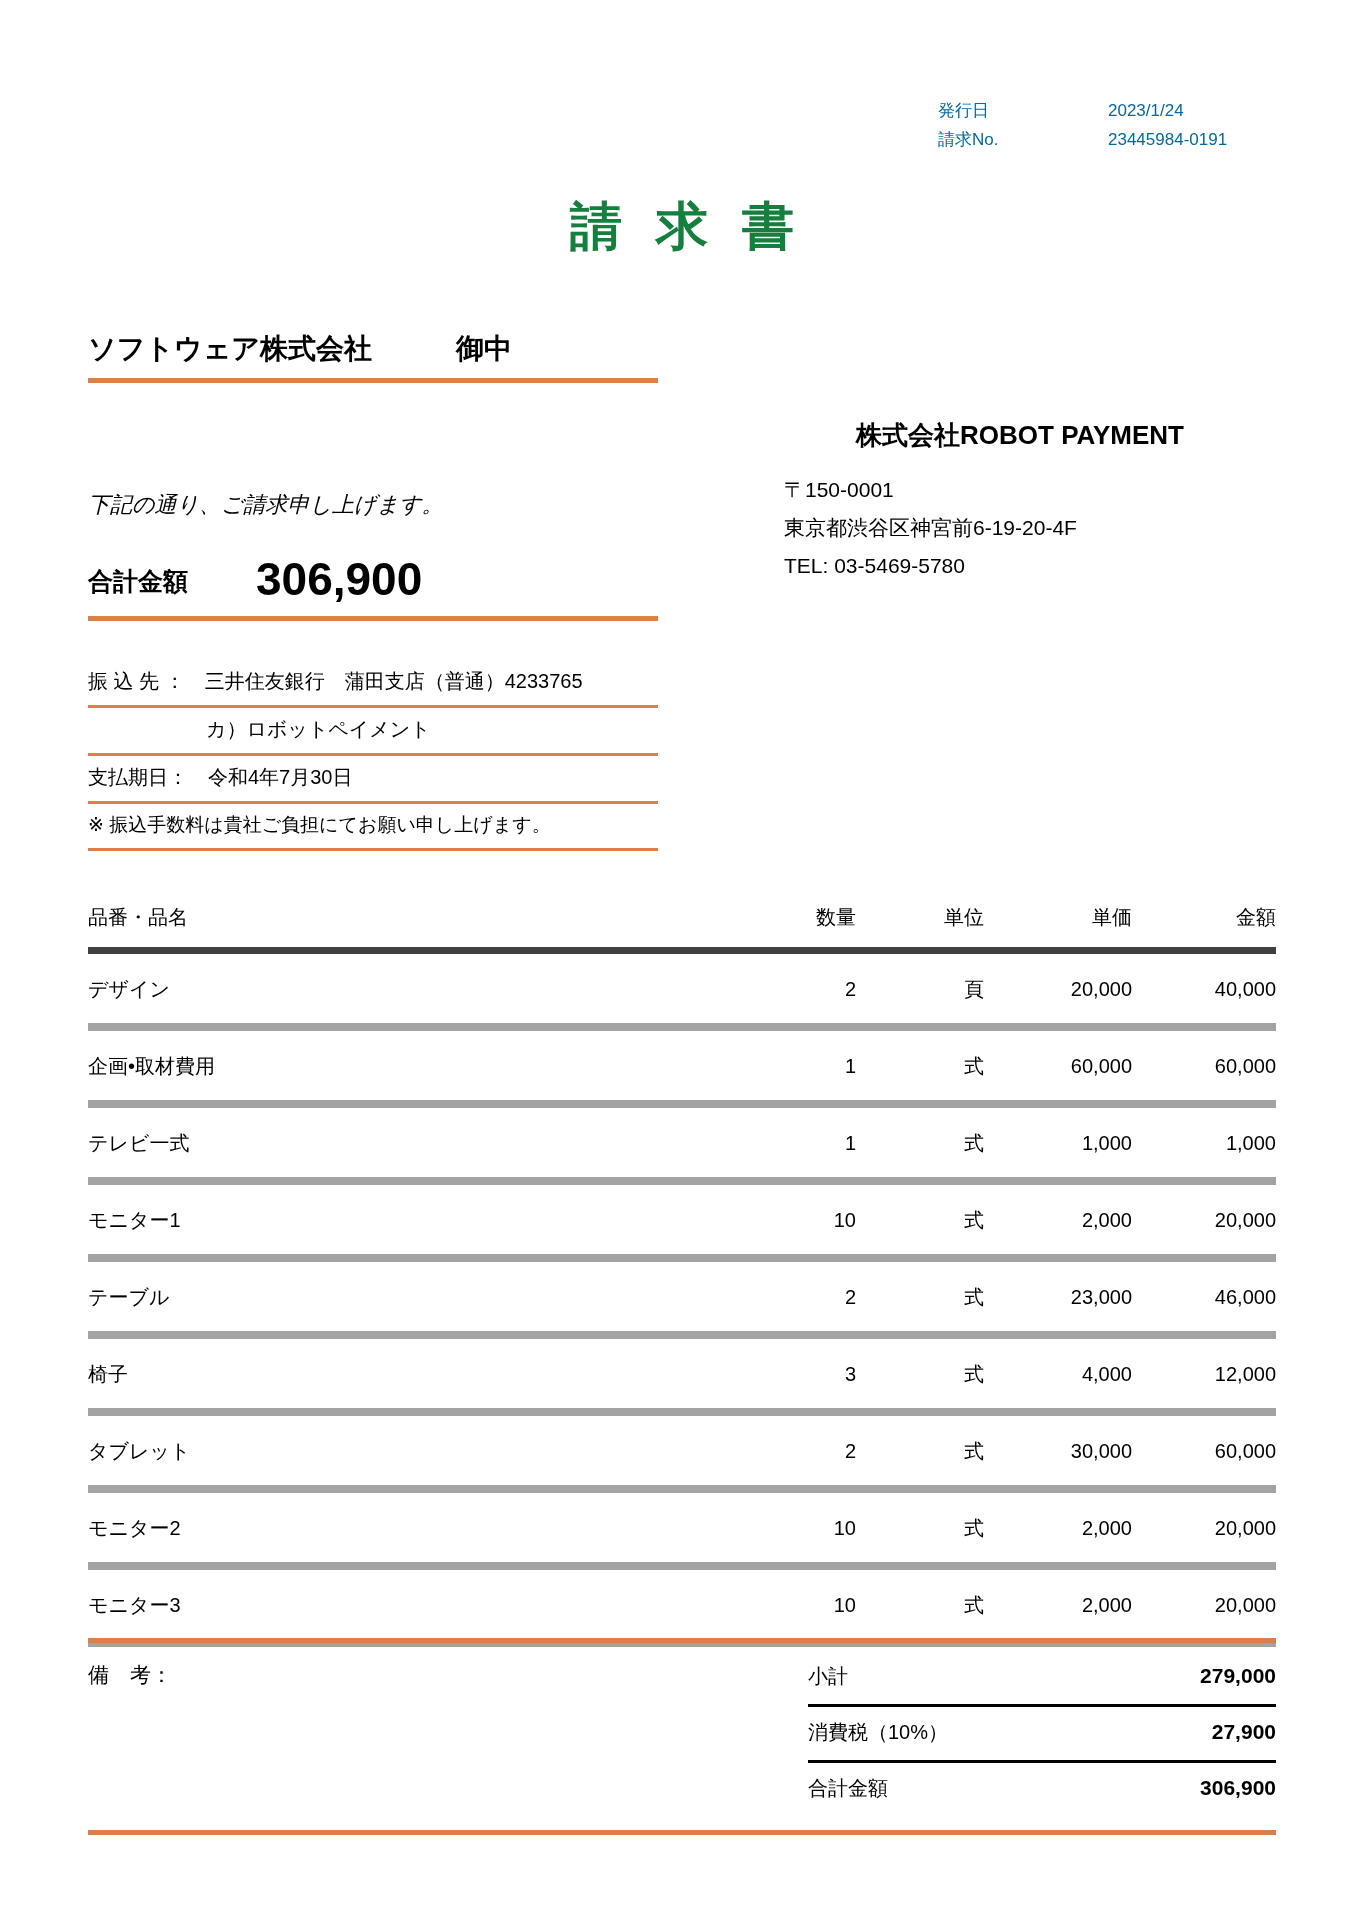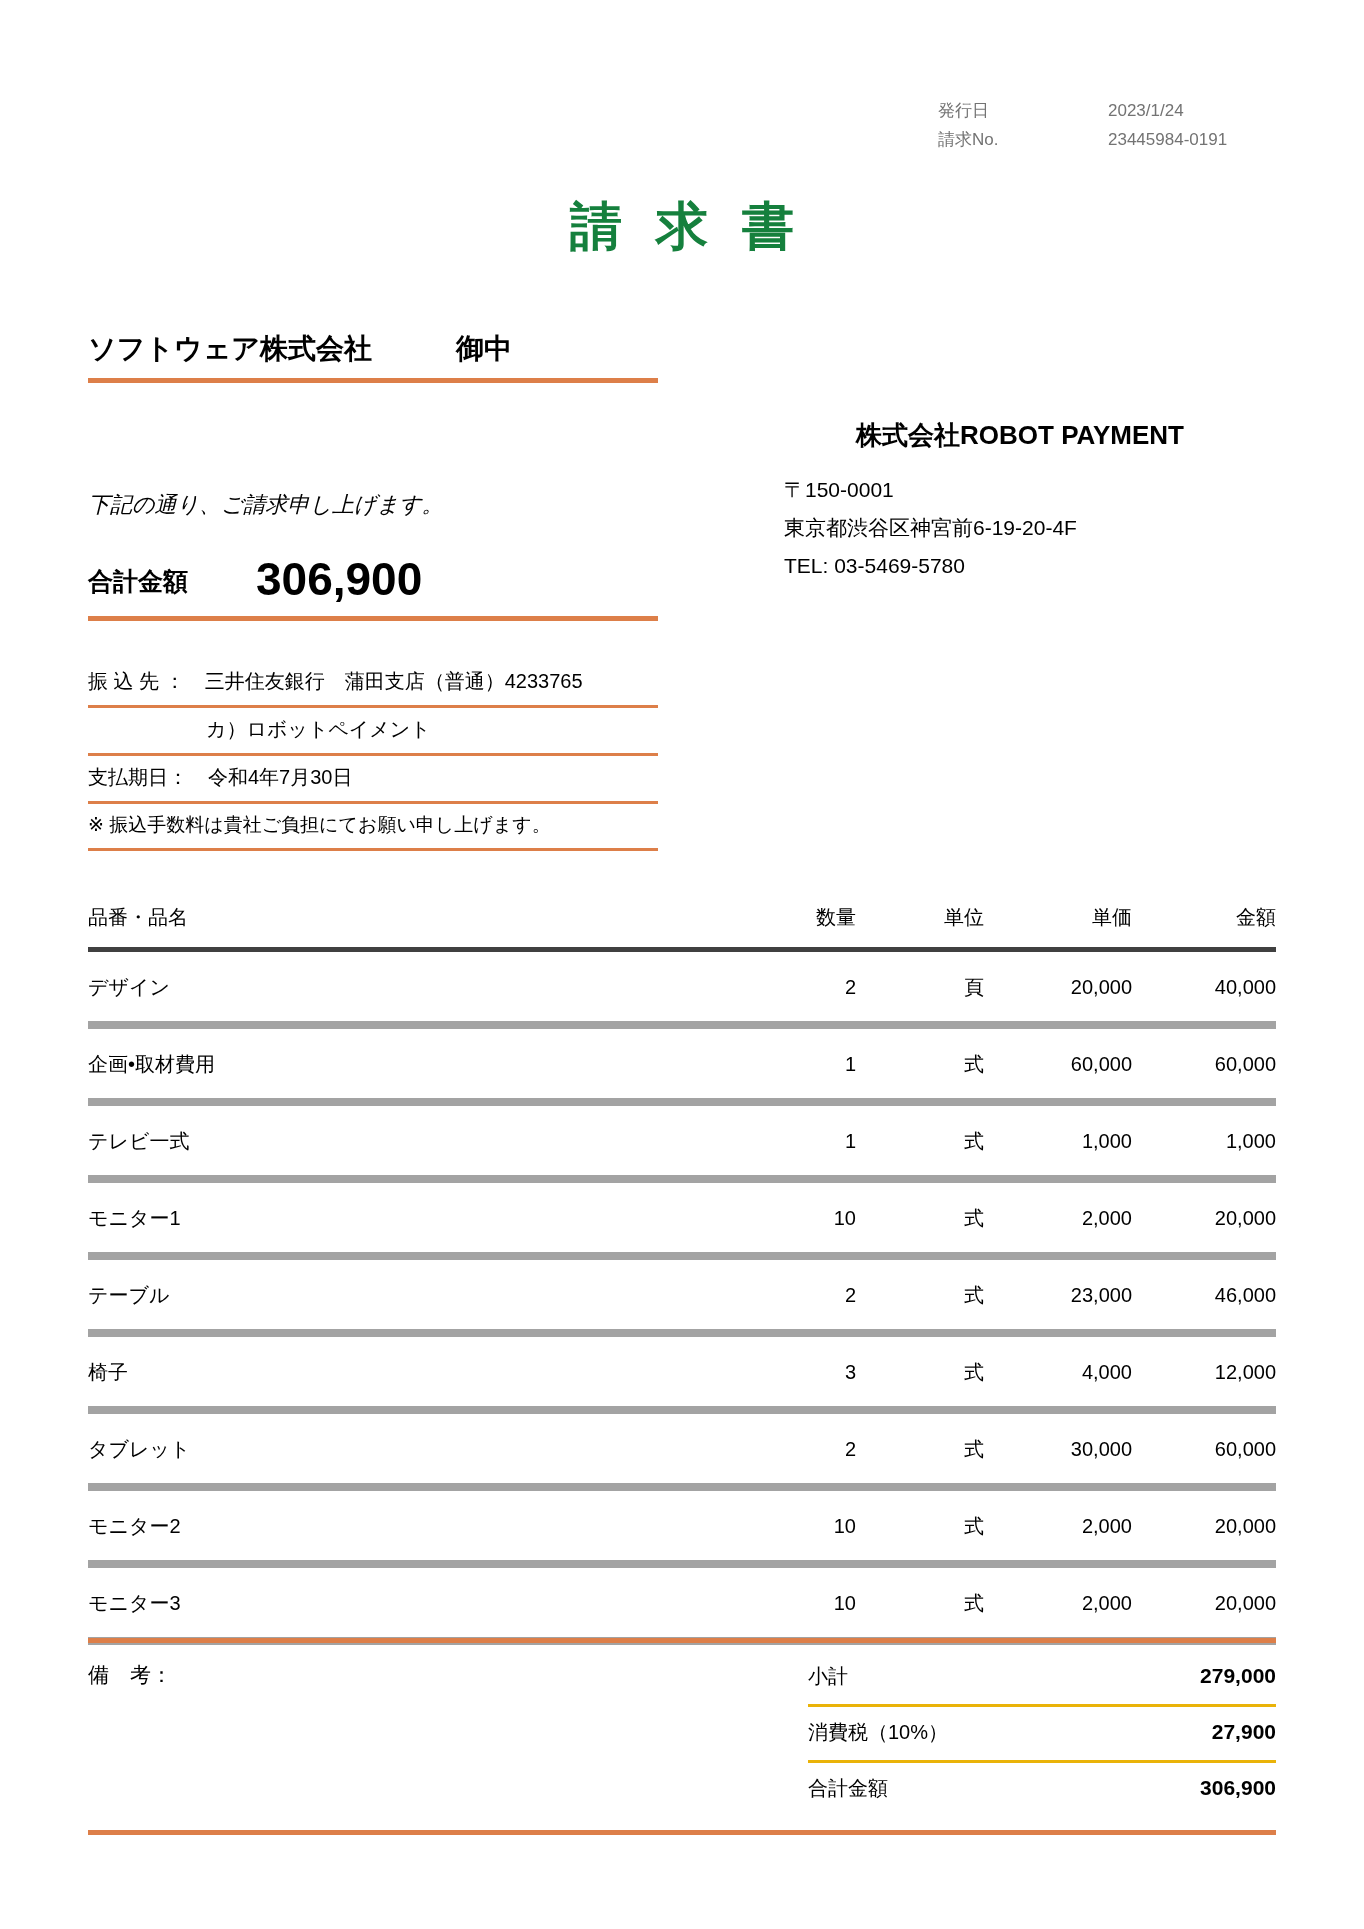--- a/index.html
+++ b/index.html
@@ -24,21 +24,21 @@
   }
 
   
   .meta {
     position: absolute;
     top: 96px;
     left: 938px;
     width: 340px;
     font-size: 17px;
     line-height: 29px;
-    color: #737373;
+    color: #0369a1;
   }
   .meta-row { display: flex; }
   .meta-label { width: 170px; }
   .meta-value { flex: 1; }
 
   
   .doc-title {
     position: absolute;
     top: 192px;
     left: 0;
@@ -160,21 +160,21 @@
     text-align: right;
   }
   .items th.col-name { text-align: left; }
   .items td {
     font-size: 20px;
     padding: 22px 0 20px 0;
     text-align: right;
     border-bottom: 8px solid #a3a3a3;
   }
   .items td.col-name { text-align: left; }
-  .items tr.head-row th { border-bottom: 5px solid #404040; }
+  .items tr.head-row th { border-bottom: 7px solid #404040; }
 
   .col-name  { width: 620px; }
   .col-qty   { width: 148px; }
   .col-unit  { width: 128px; }
   .col-price { width: 148px; }
   .col-amt   { width: 144px; }
 
   
   .summary-area {
     position: absolute;
@@ -196,21 +196,21 @@
   }
   .summary-table {
     width: 468px;
     margin-top: 8px;
   }
   .sum-row {
     display: flex;
     justify-content: space-between;
     align-items: baseline;
     padding: 12px 0 14px 0;
-    border-bottom: 3px solid #eab308;
+    border-bottom: 3px solid #000000;
   }
   .sum-row:last-child { border-bottom: none; }
   .sum-label { font-size: 20px; }
   .sum-value { font-size: 21px; font-weight: bold; }
   .summary-bottom-rule {
     height: 5px;
     background: #DD7F49;
     margin-top: 14px;
   }
 </style>

